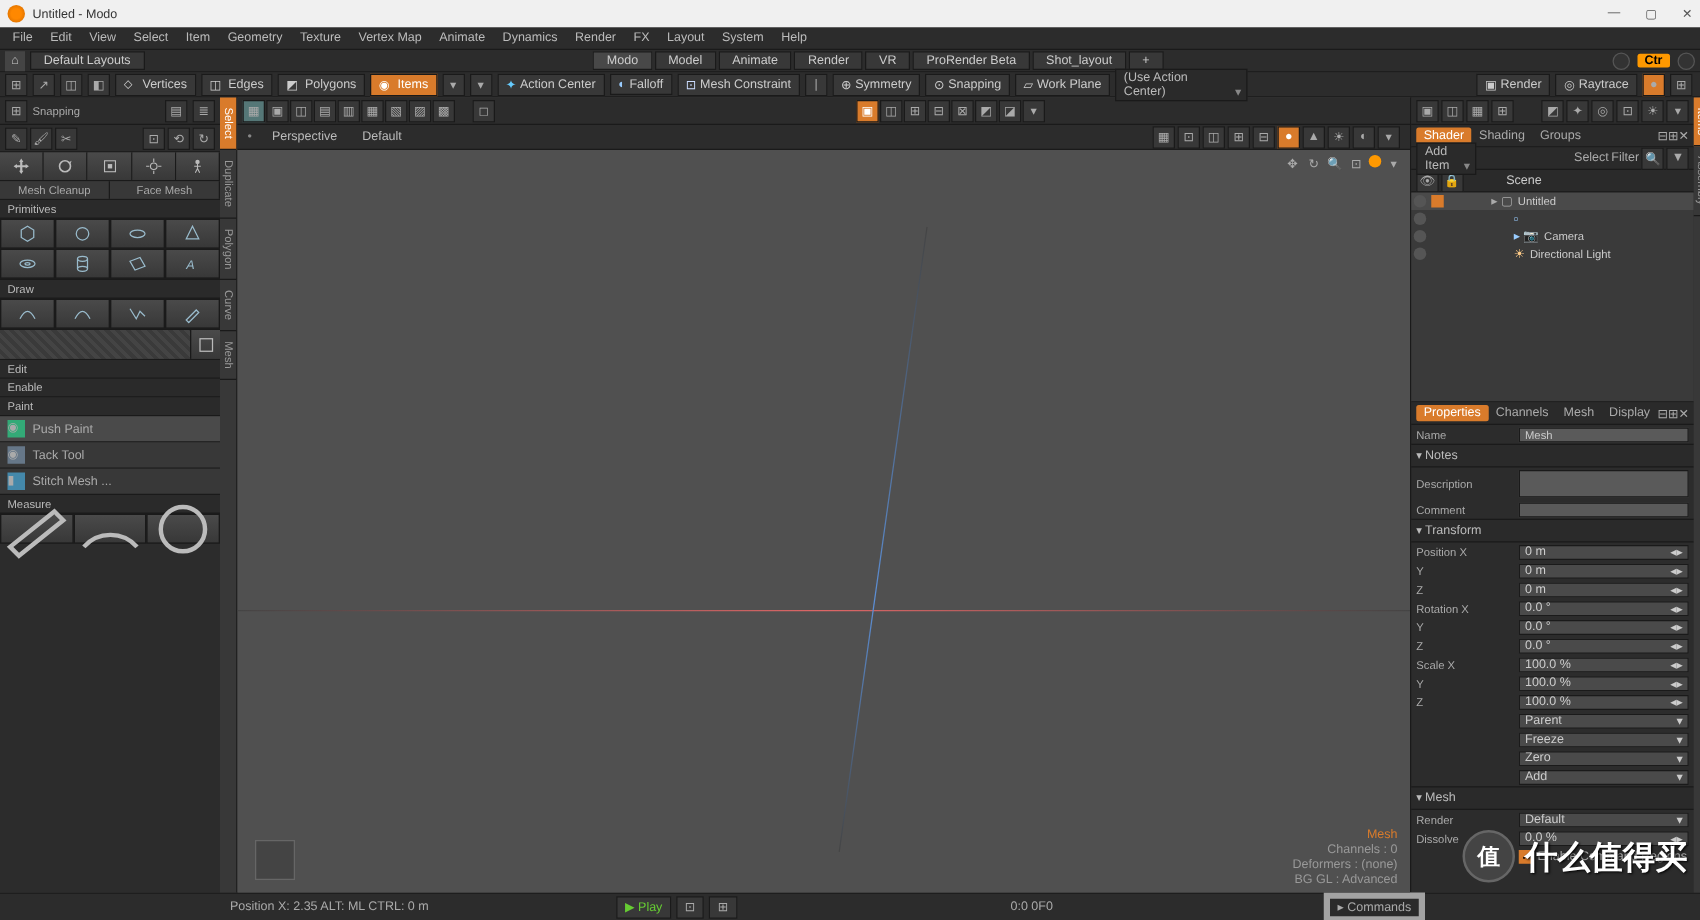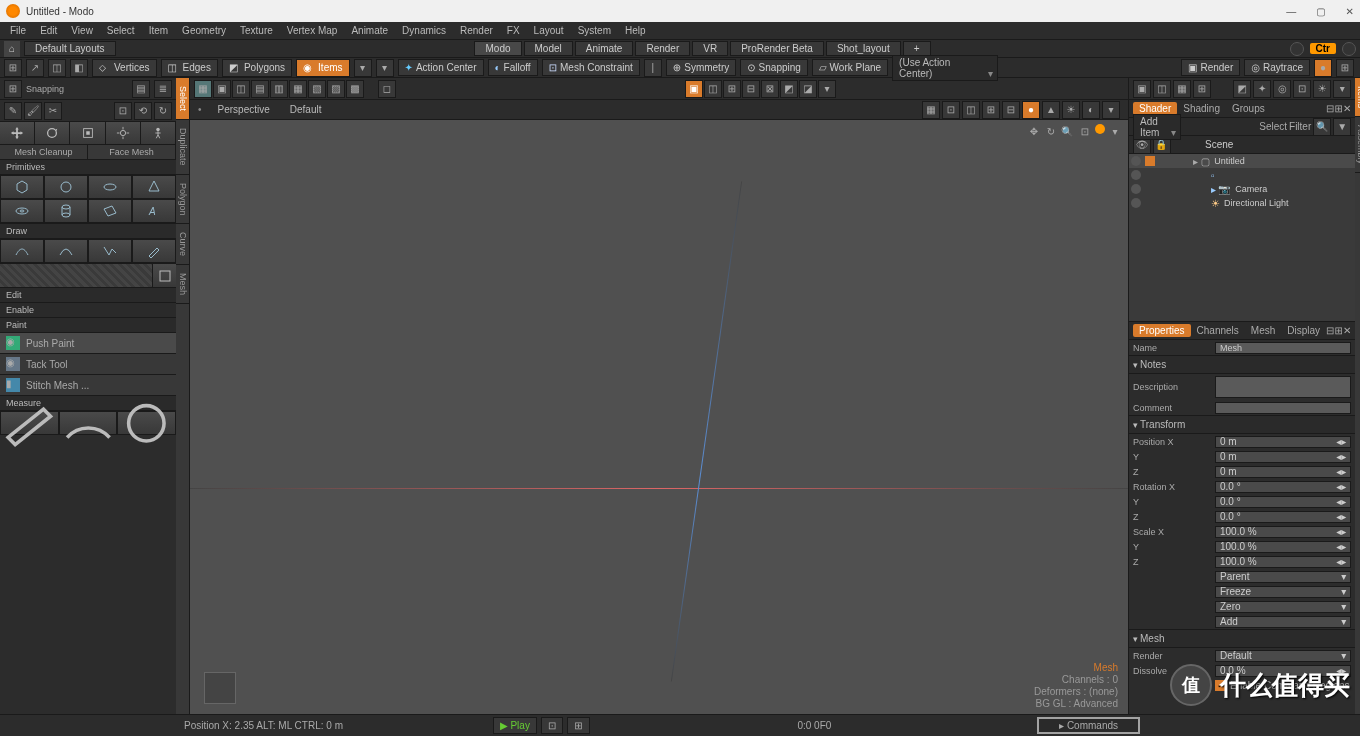--- a/index.html
+++ b/index.html
@@ -86,21 +86,21 @@
 .propsect{padding:3px 4px;background:#2a2a2a;color:#bbb;font-size:9px;border-bottom:1px solid #1a1a1a;border-top:1px solid #1a1a1a}
 .proprow{display:flex;align-items:center;height:15px;padding:0 4px;gap:4px}
 .proprow .lbl{width:78px;color:#aaa;font-size:9px}
 .proprow .fld{flex:1;background:#4a4a4a;border:1px solid #1a1a1a;height:12px;color:#ccc;padding:0 4px;font-size:9px;display:flex;align-items:center;justify-content:space-between}
 .proprow .fld.wide{background:#5a5a5a}
 .checkbox{width:11px;height:11px;background:#d97b2b;display:inline-flex;align-items:center;justify-content:center;color:#000;font-size:8px}
 .statusbar{height:22px;background:#2c2c2c;display:flex;align-items:center;border-top:1px solid #1a1a1a;color:#aaa;font-size:9px}
 .statusbar .sec{padding:0 8px}
 .statusbar .btn{padding:2px 6px;background:#383838;border:1px solid #1a1a1a;margin:16px 2px;cursor:pointer}
 .statusbar .play{color:#6c3}
-.statusbar .specialinput{background:#2a2a2a;border:2px solid #a3a3a3;padding:1px 20px;margin-left:auto;margin-right:220px}
+.statusbar .specialinput{background:#2a2a2a;border:5px solid #a3a3a3;padding:1px 6px;margin-left:auto;margin-right:220px}
 .watermark{position:absolute;right:10px;bottom:30px;display:flex;align-items:center;gap:8px;pointer-events:none}
 .watermark .circle{width:42px;height:42px;background:#444;border-radius:50%;display:flex;align-items:center;justify-content:center;color:#fff;font-size:18px;font-weight:bold;border:2px solid #666}
 .watermark .text{color:#fff;font-size:26px;font-weight:bold;text-shadow:1px 1px 2px #000}
 </style>
 </head>
 <body>
 
 <div class="titlebar">
   <div class="left">
     <span class="app-icon"></span>

